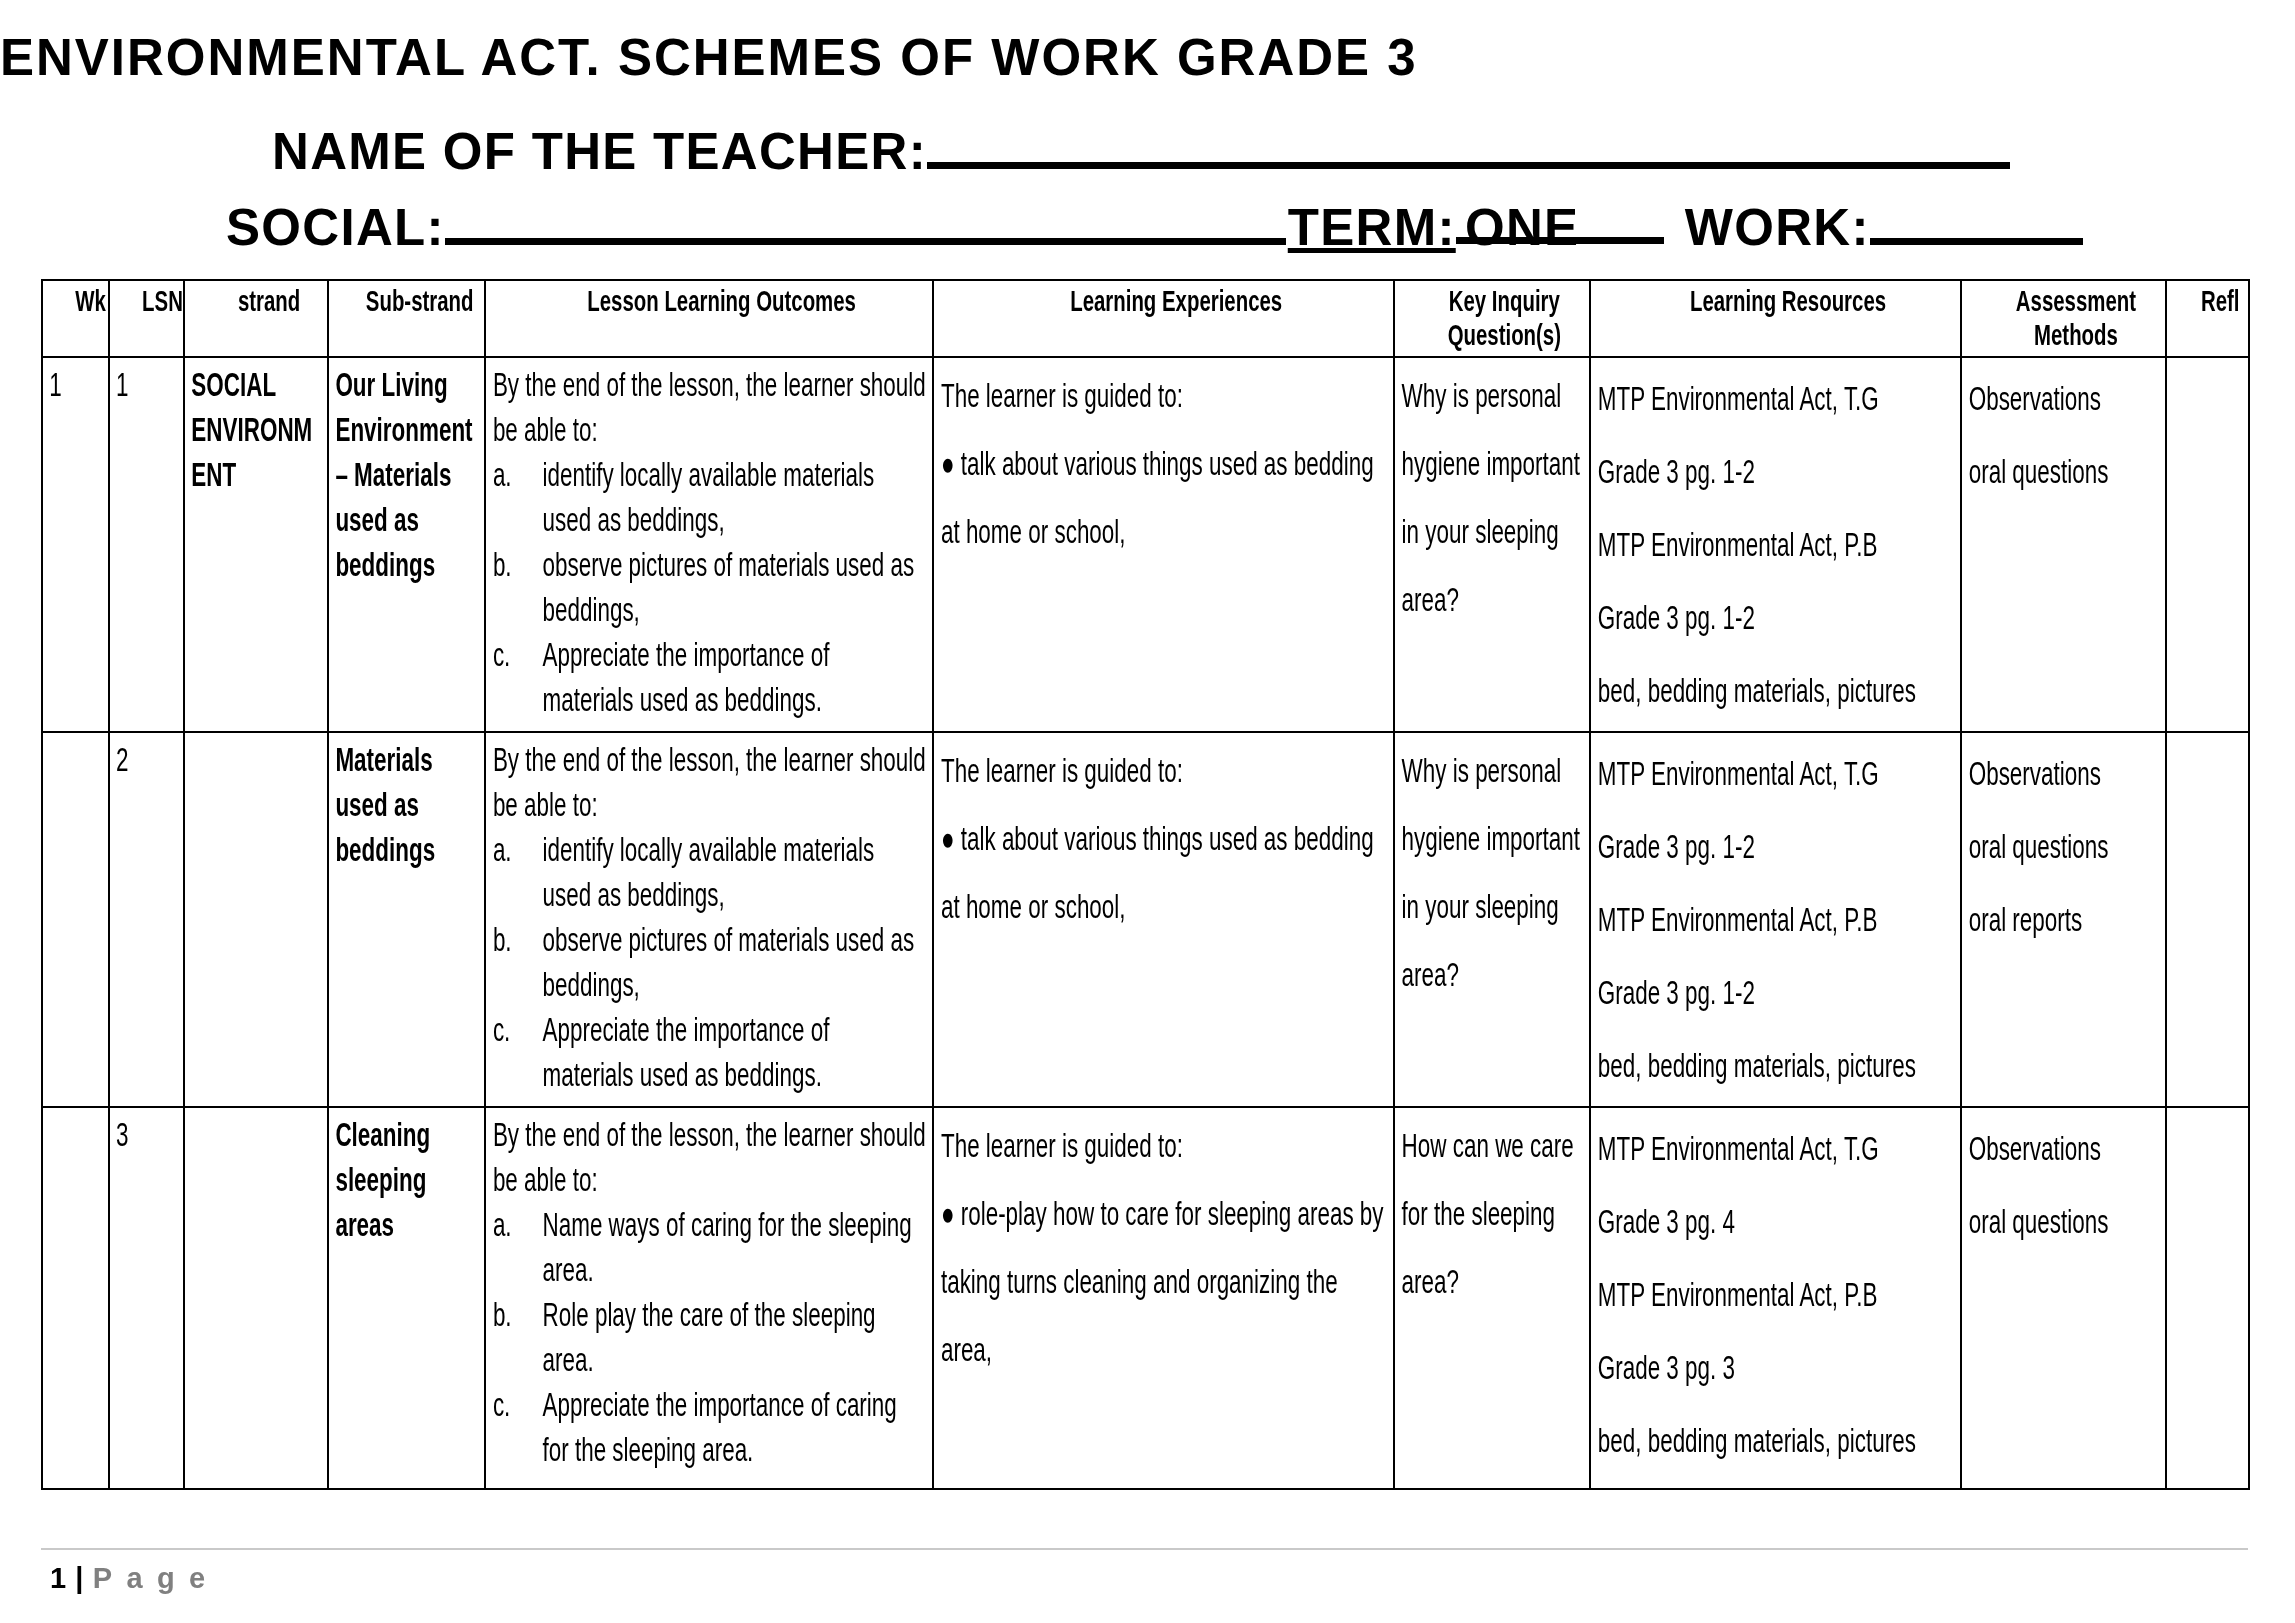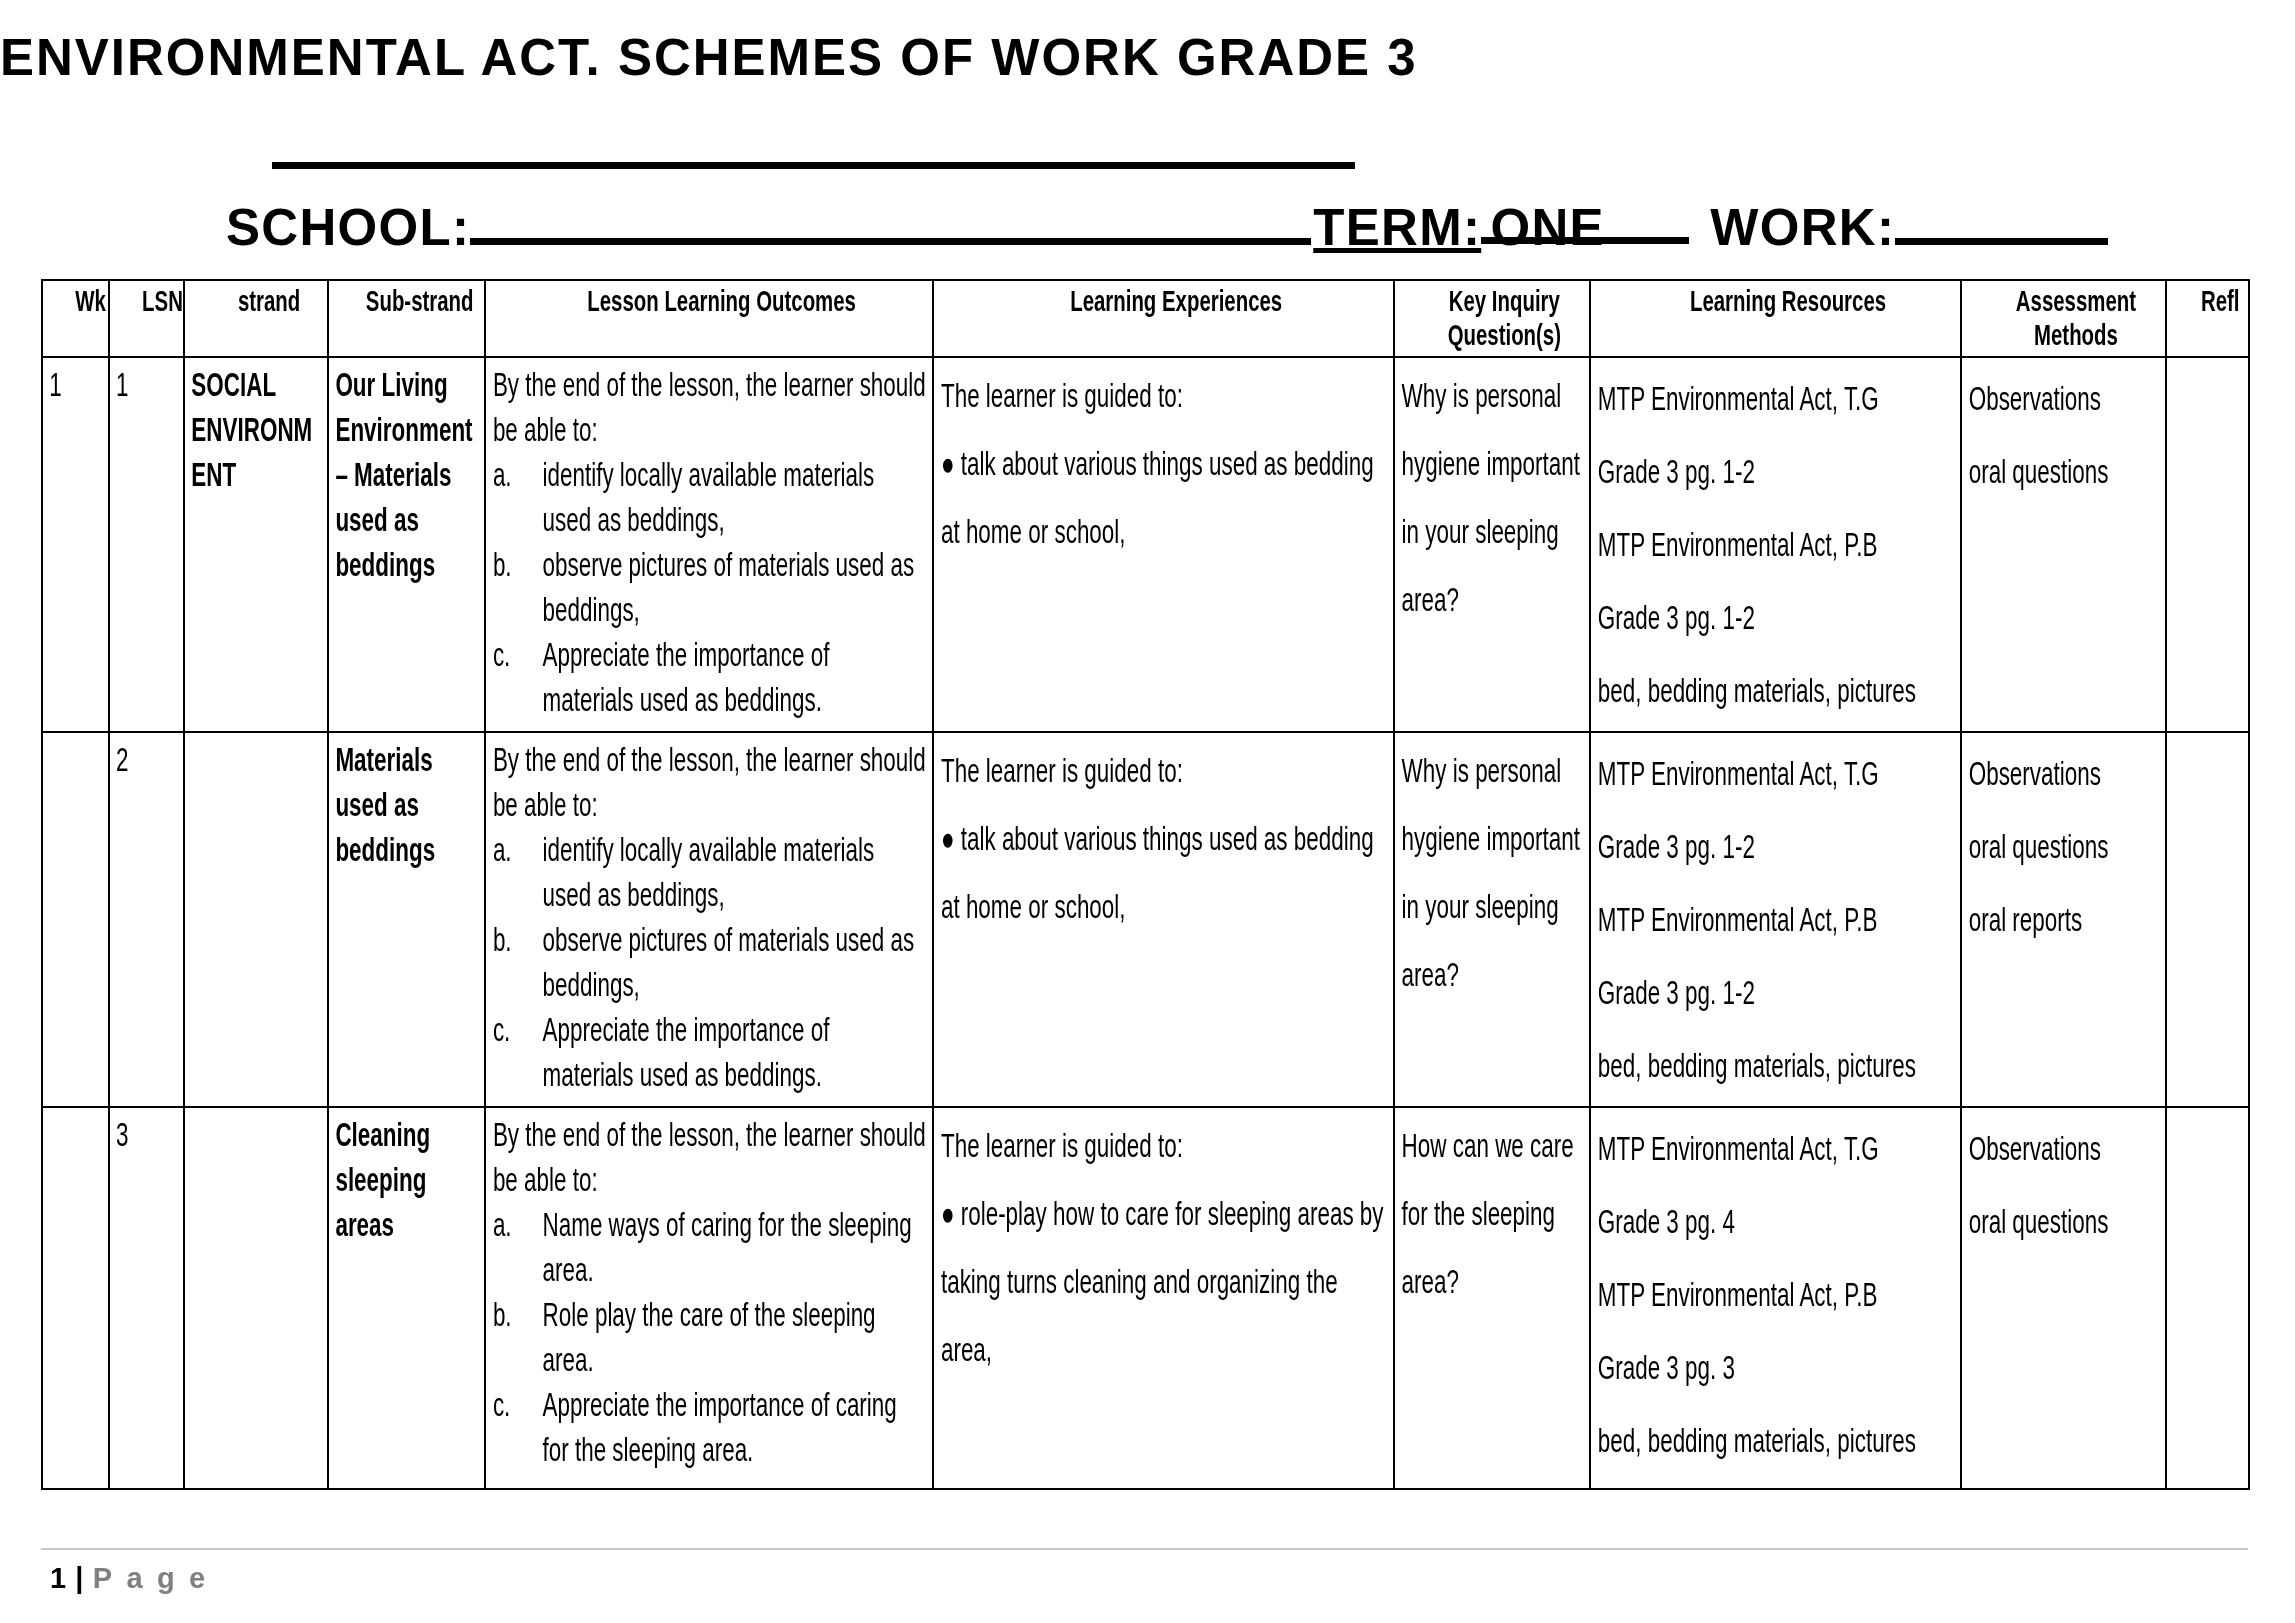--- a/index.html
+++ b/index.html
@@ -62,25 +62,25 @@
   .page-num{font-weight:bold;}
   .page-sep{font-weight:bold;margin:0 9.2px;}
   .page-label{color:#808080;letter-spacing:14.4px;font-weight:bold;}
 </style>
 </head>
 <body>
 
 <div class="doc-title">ENVIRONMENTAL ACT. SCHEMES OF WORK GRADE 3</div>
 
 <div class="fill-line line-teacher">
-  <span class="blank blank-teacher"></span>
+  <span>NAME OF THE TEACHER:</span><span class="blank blank-teacher"></span>
 </div>
 
 <div class="fill-line line-school">
-  <span>SCHOOL:</span><span class="blank blank-school"></span><span class="lbl-term">TERM:</span><span class="blank blank-term"><span>ONE</span></span><span class="lbl-year">WORK:</span><span class="blank blank-year"></span>
+  <span>SOCIAL:</span><span class="blank blank-school"></span><span class="lbl-term">TERM:</span><span class="blank blank-term"><span>ONE</span></span><span class="lbl-year">WORK:</span><span class="blank blank-year"></span>
 </div>
 
 <table class="sow">
   <colgroup>
     <col style="width:67px">
       <col style="width:75px">
       <col style="width:144px">
       <col style="width:157px">
     <col style="width:448px">
       <col style="width:461px">

